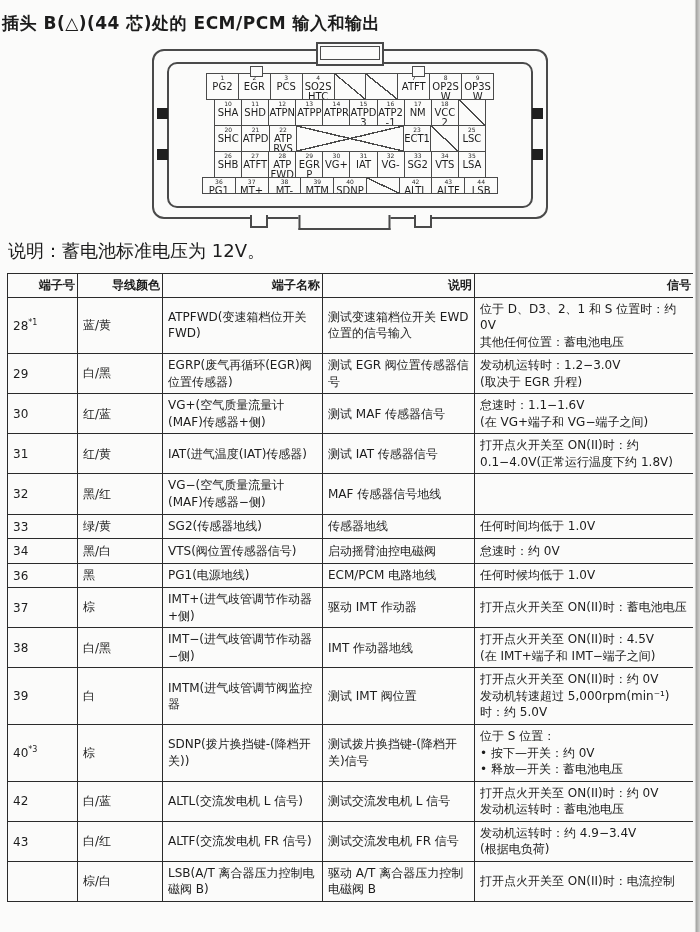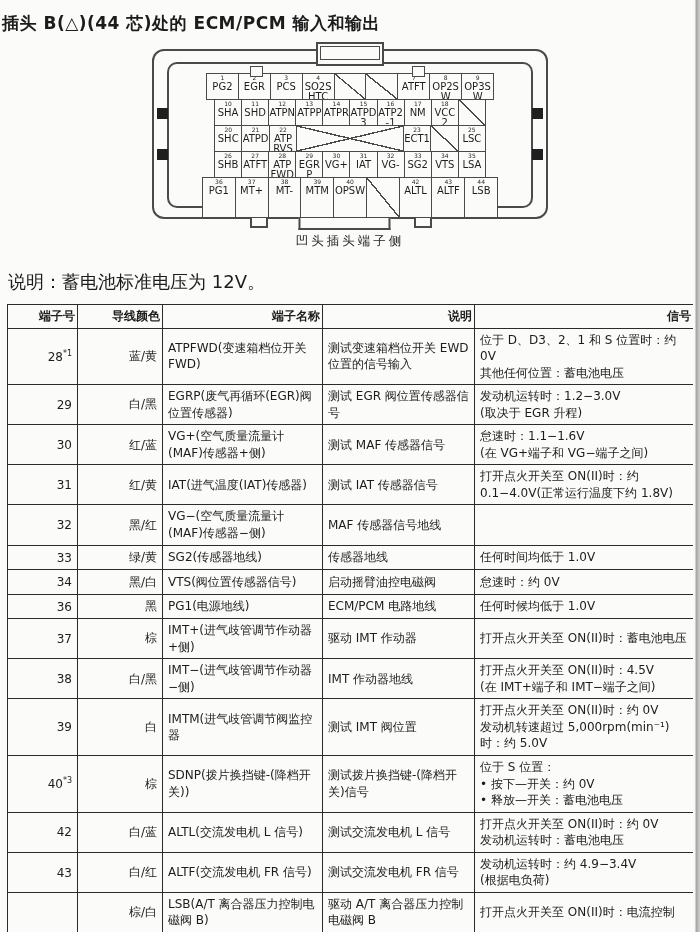--- a/index.html
+++ b/index.html
@@ -55,21 +55,21 @@
   .bottom-tab {
     position:absolute; bottom:-13px; left:50%; transform:translateX(-56%);
     width:88px; height:13px; border:2px solid #4a4a4a; border-top:none; background:#fbfbfa;
   }
   .pinfield { position:absolute; left:0; right:0; top:22px; z-index:4; }
   .prow { display:flex; margin:0 auto; }
   .prow + .prow { margin-top:-1px; }
   .prow1 { width:288px; } .prow1 .pin { height:27px; }
   .prow2, .prow3, .prow4 { width:272px; }
   .prow2 .pin, .prow3 .pin, .prow4 .pin { height:27px; }
-  .prow5 { width:296px; } .prow5 .pin { height:41px; }
+  .prow5 { width:296px; } .prow5 .pin { height:17px; }
   .pin {
     flex:1 1 0; border:1px solid #4a4a4a; box-sizing:border-box;
     margin-left:-1px; background:#fbfbfa;
     display:flex; flex-direction:column; align-items:center; justify-content:flex-start;
     padding-top:1px; overflow:hidden;
   }
   .pin:first-child { margin-left:0; }
   .pn { font-size:6px; line-height:1.1; color:#2a2a2a; }
   .pl { font-size:10px; line-height:1.05; text-align:center; color:#1e1e1e; word-break:break-word; }
   .diag {
@@ -88,21 +88,21 @@
   }
   .caption { text-align:center; margin-top:14px; font-size:12.5px; letter-spacing:3px; }
   
   .note { font-size:18px; margin:20px 0 10px 8px; }
   table.term { width:686px; margin-left:7px; border-collapse:collapse; table-layout:fixed; }
   .term th, .term td {
     border:1px solid #2b2b2b; font-size:12px; line-height:1.38;
     padding:3px 5px; vertical-align:middle;
   }
   .term th { font-weight:bold; text-align:right; padding:3px 2px; }
-  .c-no, .c-color { text-align:right;margin-top:48px; }
+  .c-no, .c-color { text-align:left;margin-top:48px; }
   .c-name, .c-desc, .c-sig { text-align:left; }
   .c-sig { white-space:pre-line; }
   .term sup { font-size:8px; }
 </style>
 </head>
 <body>
 
 <div class="page-title">插头 B(△)(44 芯)处的 ECM/PCM 输入和输出</div>
 
 <div class="connector-area">
@@ -271,39 +271,38 @@
         <div class="pin">
             <span class="pn">38</span>
             <span class="pl">MT-</span>
           </div>
         <div class="pin">
             <span class="pn">39</span>
             <span class="pl">MTM</span>
           </div>
         <div class="pin">
             <span class="pn">40</span>
-            <span class="pl">OPSW</span>
+            <span class="pl">SDNP</span>
           </div>
         <div class="pin diag"></div>
         <div class="pin">
             <span class="pn">42</span>
             <span class="pl">ALTL</span>
           </div>
         <div class="pin">
             <span class="pn">43</span>
             <span class="pl">ALTF</span>
           </div>
         <div class="pin">
             <span class="pn">44</span>
             <span class="pl">LSB</span>
           </div>
       </div>
     </div>
   </div>
-  <div class="caption">凹头插头端子侧</div>
 </div>
 
 <div class="note">说明：蓄电池标准电压为 12V。</div>
 
 <table class="term">
   <colgroup>
       <col style="width:70px">
       <col style="width:85px">
       <col style="width:160px">
       <col style="width:152px">

